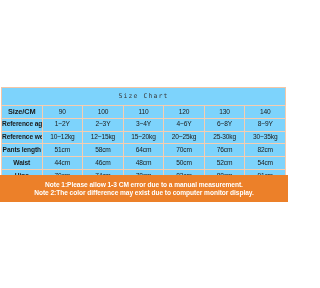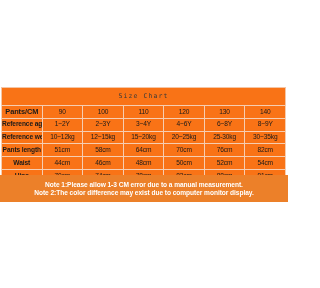--- a/index.html
+++ b/index.html
@@ -30,21 +30,21 @@
     border-collapse: collapse;
     table-layout: fixed;
     background: #ffffff;
     border: 1px solid #f4c6a6;
   }
   table.size-chart td {
     border: 1px solid #f6cdb0;
     text-align: center;
     vertical-align: middle;
     color: #1a1a1a;
-    background: #f97316;
+    background: #7dd3fc;
     padding: 0;
     line-height: 1;
     white-space: nowrap;
     overflow: hidden;
   }
   tr.title-row td {
     height: 17px;
     font-family: "DejaVu Sans Mono", monospace;
     font-size: 6.5px;
     letter-spacing: 1.1px;
@@ -103,21 +103,21 @@
 
   <div id="chart-block">
     <table class="size-chart">
       <tbody>
 
         <tr class="title-row">
           <td colspan="7">Size Chart</td>
         </tr>
 
         <tr class="data-row header-row">
-          <td class="row-label">Pants/CM</td>
+          <td class="row-label">Size/CM</td>
           <td class="val">90</td>
           <td class="val">100</td>
           <td class="val">110</td>
           <td class="val">120</td>
           <td class="val">130</td>
           <td class="val">140</td>
         </tr>
 
         <tr class="data-row">
           <td class="row-label">Reference age</td>

